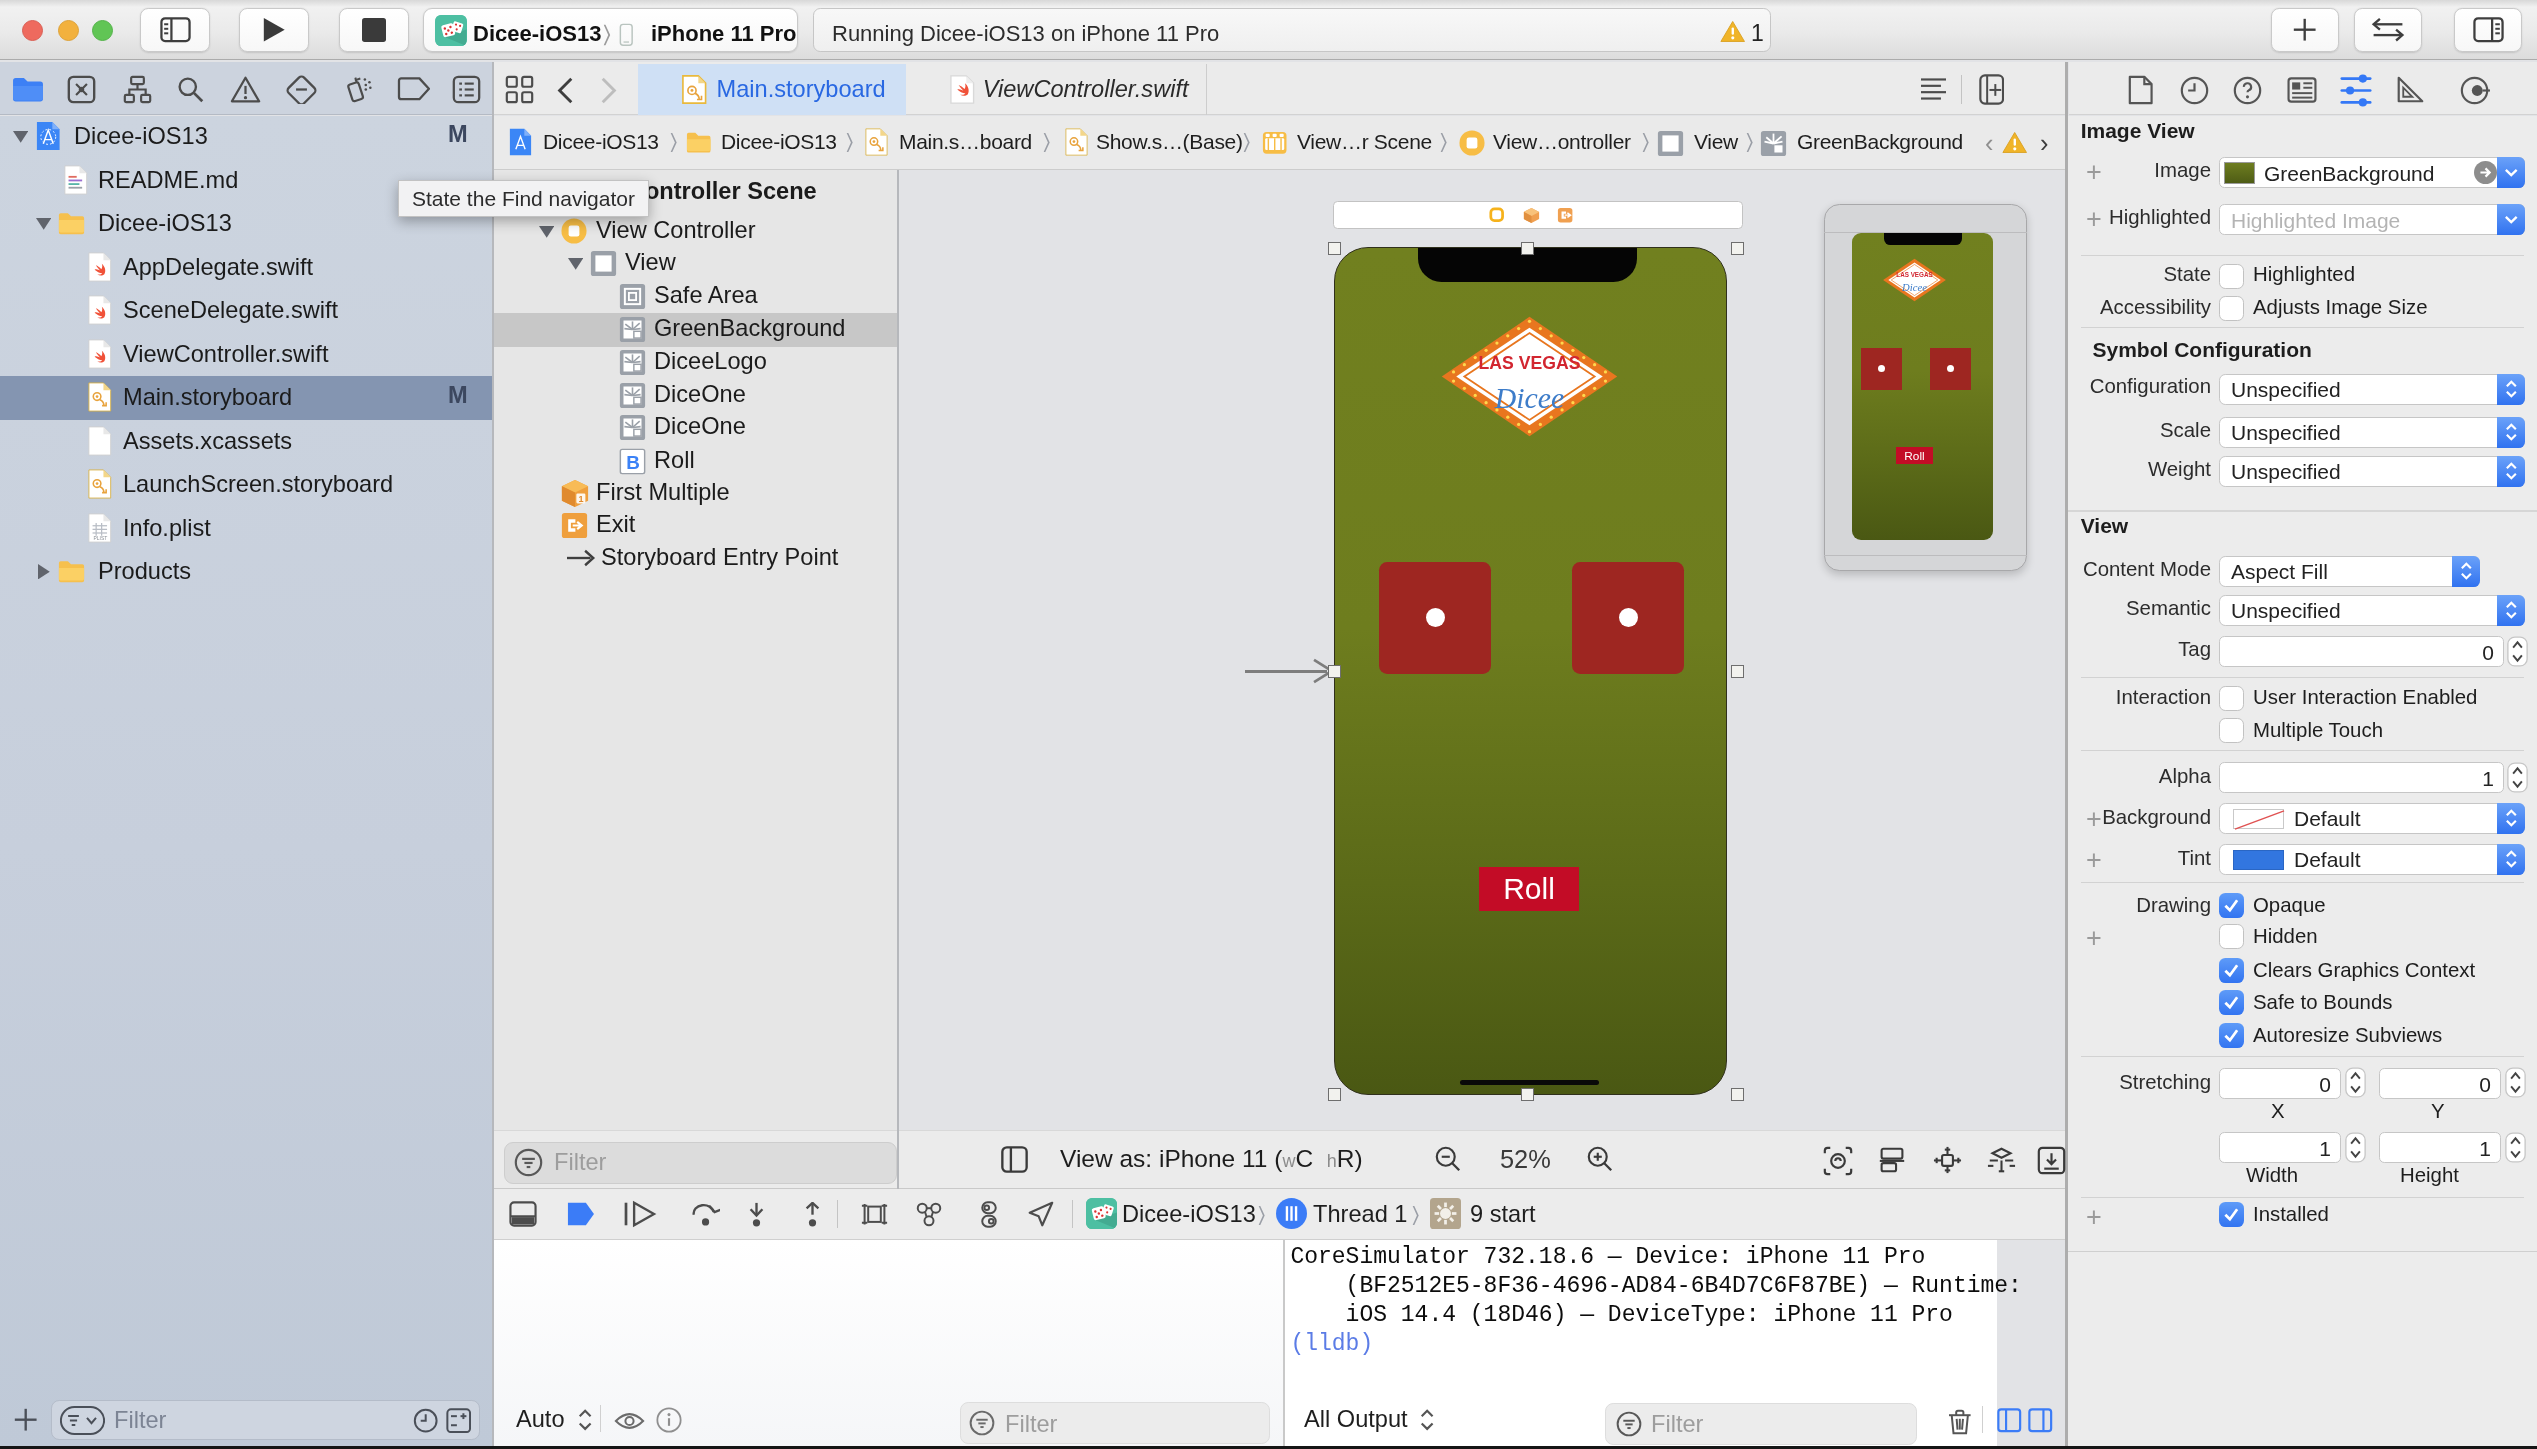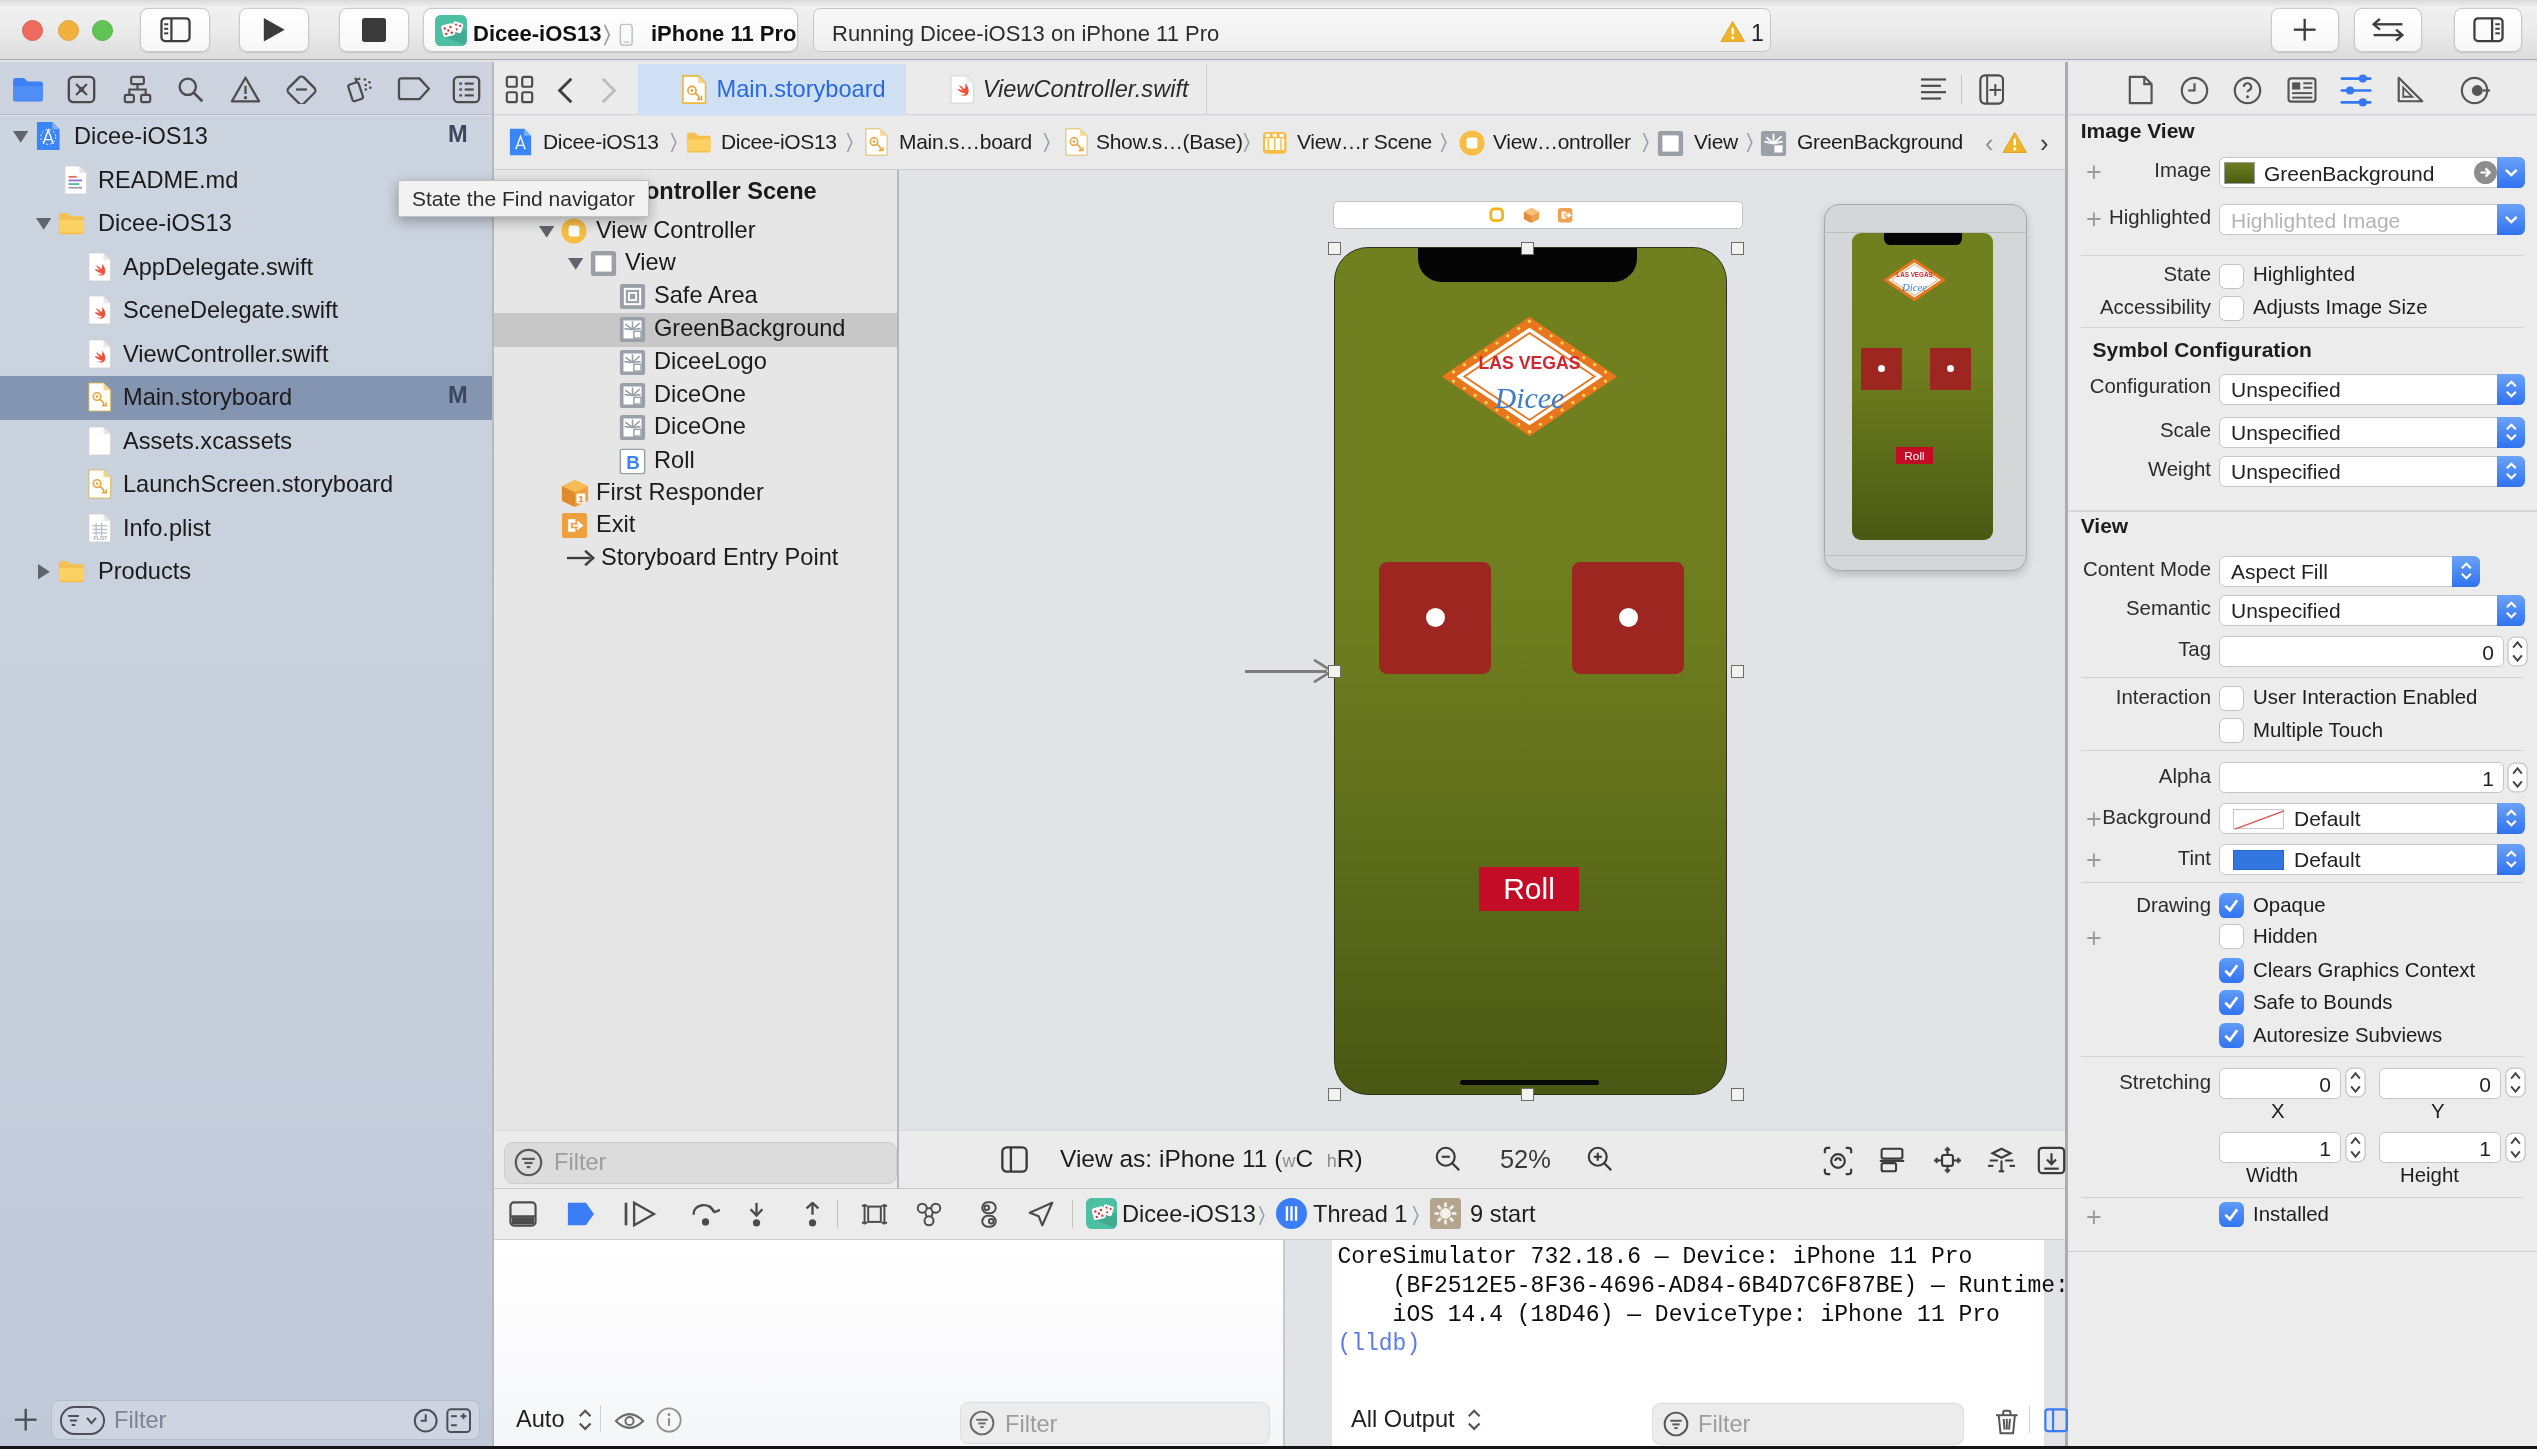--- a/index.html
+++ b/index.html
@@ -628,21 +628,21 @@
     <span class="abs" style="left:160px;top:1.8px;">Roll</span>
   </div>
   <div class="row" style="left:0;top:307px;width:403px;height:33px;">
     <svg class="abs" style="left:67px;top:1.8px;font-size:26px" width="28" height="29" viewBox="0 0 31 32">
         <path d="M15.5 1 L30 8 V24 L15.5 31 L1 24 V8 Z" fill="#ef9f3d"></path>
         <path d="M15.5 1 L30 8 L15.5 15 L1 8 Z" fill="#f8bb56"></path>
         <path d="M15.5 15 V31 L1 24 V8 Z" fill="#e08a2e"></path>
         <rect x="17" y="16" width="10" height="11" rx="1.5" fill="#fff" opacity="0.9"></rect>
         <text x="19.5" y="25.5" font-size="10" font-weight="bold" fill="#e08a2e" font-family="Liberation Sans">1</text>
       </svg>
-    <span class="abs" style="left:102px;top:1.8px;">First Responder</span>
+    <span class="abs" style="left:102px;top:1.8px;">First Multiple</span>
   </div>
   <div class="row" style="left:0;top:339px;width:403px;height:33px;">
     <svg class="abs" style="left:67px;top:2.7px;" width="27" height="27" viewBox="0 0 30 30">
         <rect x="1" y="1" width="28" height="28" rx="3" fill="#ef9f3d"></rect>
         <path d="M8 8 h8 v4 h-5 v6 h5 v4 h-8 Z" fill="#fff"></path>
         <path d="M13 15 h9 M18 11 l5 4 l-5 4" fill="none" stroke="#fff" stroke-width="2.4"></path>
       </svg>
     <span class="abs" style="left:102px;top:1.8px;">Exit</span>
   </div>
   <div class="row" style="left:0;top:372px;width:403px;height:33px;">
@@ -967,21 +967,21 @@
   <svg class="abs" style="left:475px;top:170px;" width="26" height="26" viewBox="0 0 32 32">
       <circle cx="16" cy="16" r="14" fill="none" stroke="#6a6a6a" stroke-width="2.4"></circle>
       <line x1="9" y1="12" x2="23" y2="12" stroke="#6a6a6a" stroke-width="2.4"></line>
       <line x1="11.5" y1="16.5" x2="20.5" y2="16.5" stroke="#6a6a6a" stroke-width="2.4"></line>
       <line x1="14" y1="21" x2="18" y2="21" stroke="#6a6a6a" stroke-width="2.4"></line>
     </svg>
   <span class="abs" style="left:511px;top:171px;font-size:23.6px;color:#9d9d9d;">Filter</span>
 </div>
 <div class="vline" style="left:1283px;top:1240px;height:206px;background:#c9c9c9;"></div>
 <div class="abs" id="console" style="left:1285px;top:1240px;width:712px;height:206px;background:#ffffff;
-     font-family:'Liberation Mono',monospace;font-size:23px;color:#0c0c0c;margin-left:47px;">
+     font-family:'Liberation Mono',monospace;font-size:23px;color:#0c0c0c;">
   <div class="abs" style="left:5.4px;top:2.7px;line-height:29px;white-space:pre;">CoreSimulator 732.18.6 — Device: iPhone 11 Pro
     (BF2512E5-8F36-4696-AD84-6B4D7C6F87BE) — Runtime:
     iOS 14.4 (18D46) — DeviceType: iPhone 11 Pro
 <span style="color:#5b7ce6;font-weight:normal;">(lldb) </span></div>
   <span class="abs" style="left:19px;top:166px;font-family:'Liberation Sans';font-size:23.6px;color:#1e1e1e;">All Output</span>
   <svg class="abs" style="left:134px;top:168px;" width="16.3" height="23.6" viewBox="0 0 18 26">
       <path d="M3 9 L9 3 L15 9 M3 17 L9 23 L15 17" fill="none" stroke="#555" stroke-width="2.4"></path>
     </svg>
   <div class="abs" style="left:320px;top:163px;width:312px;height:42px;background:#ececec;border:0.9px solid #dddddd;border-radius:8.2px;"></div>
   <svg class="abs" style="left:331px;top:171px;" width="26" height="26" viewBox="0 0 32 32">

